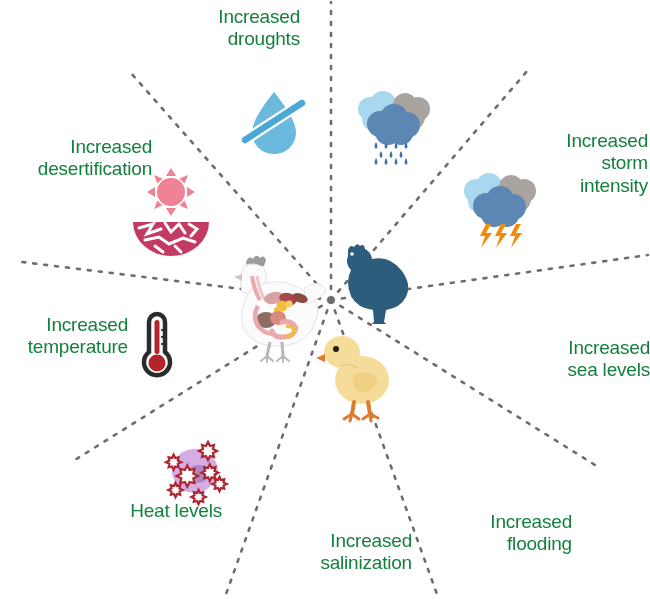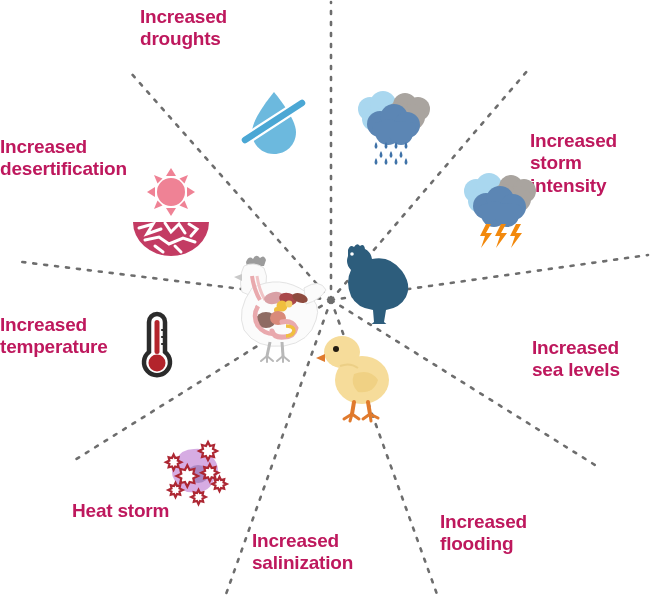--- a/index.html
+++ b/index.html
@@ -17,24 +17,24 @@
   }
   #spokes {
     position: absolute;
     left: 0; top: 0;
     width: 650px; height: 599px;
   }
   .label {
     position: absolute;
     font-family: "Liberation Sans", sans-serif;
     font-size: 19px;
-    font-weight: 700;
-    color: #be185d;
+    font-weight: 400;
+    color: #15803d;
     line-height: 1.18;
-    text-align: left;
+    text-align: right;
     white-space: pre-line;
     letter-spacing: -0.2px;
   }
   .icon {
     position: absolute;
   }
   .center-art {
     position: absolute;
   }
 </style>
@@ -76,21 +76,21 @@
 
   <div class="label" style="left:532px; top:337px; width:118px;">Increased
 sea levels</div>
 
   <div class="label" style="left:440px; top:511px; width:132px;">Increased
 flooding</div>
 
   <div class="label" style="left:252px; top:530px; width:160px;">Increased
 salinization</div>
 
-  <div class="label" style="left:72px; top:500px; width:150px;">Heat storm</div>
+  <div class="label" style="left:72px; top:500px; width:150px;">Heat levels</div>
 
   <div class="label" style="left:0px; top:314px; width:128px;">Increased
 temperature</div>
 
   <div class="label" style="left:0px; top:136px; width:152px;">Increased
 desertification</div>
 
   <svg class="icon" style="left:236px; top:84px;" width="76" height="78" viewBox="0 0 76 78">
     <path d="M38 8 C38 8 16 34 16 48 C16 61 26 70 38 70 C50 70 60 61 60 48 C60 34 38 8 38 8 Z" fill="#6cb9de"></path>
     <path d="M38 8 C38 8 16 34 16 48 C16 61 26 70 38 70 C50 70 60 61 60 48 C60 34 38 8 38 8 Z" fill="#4ba7d4" opacity="0.0"></path>

